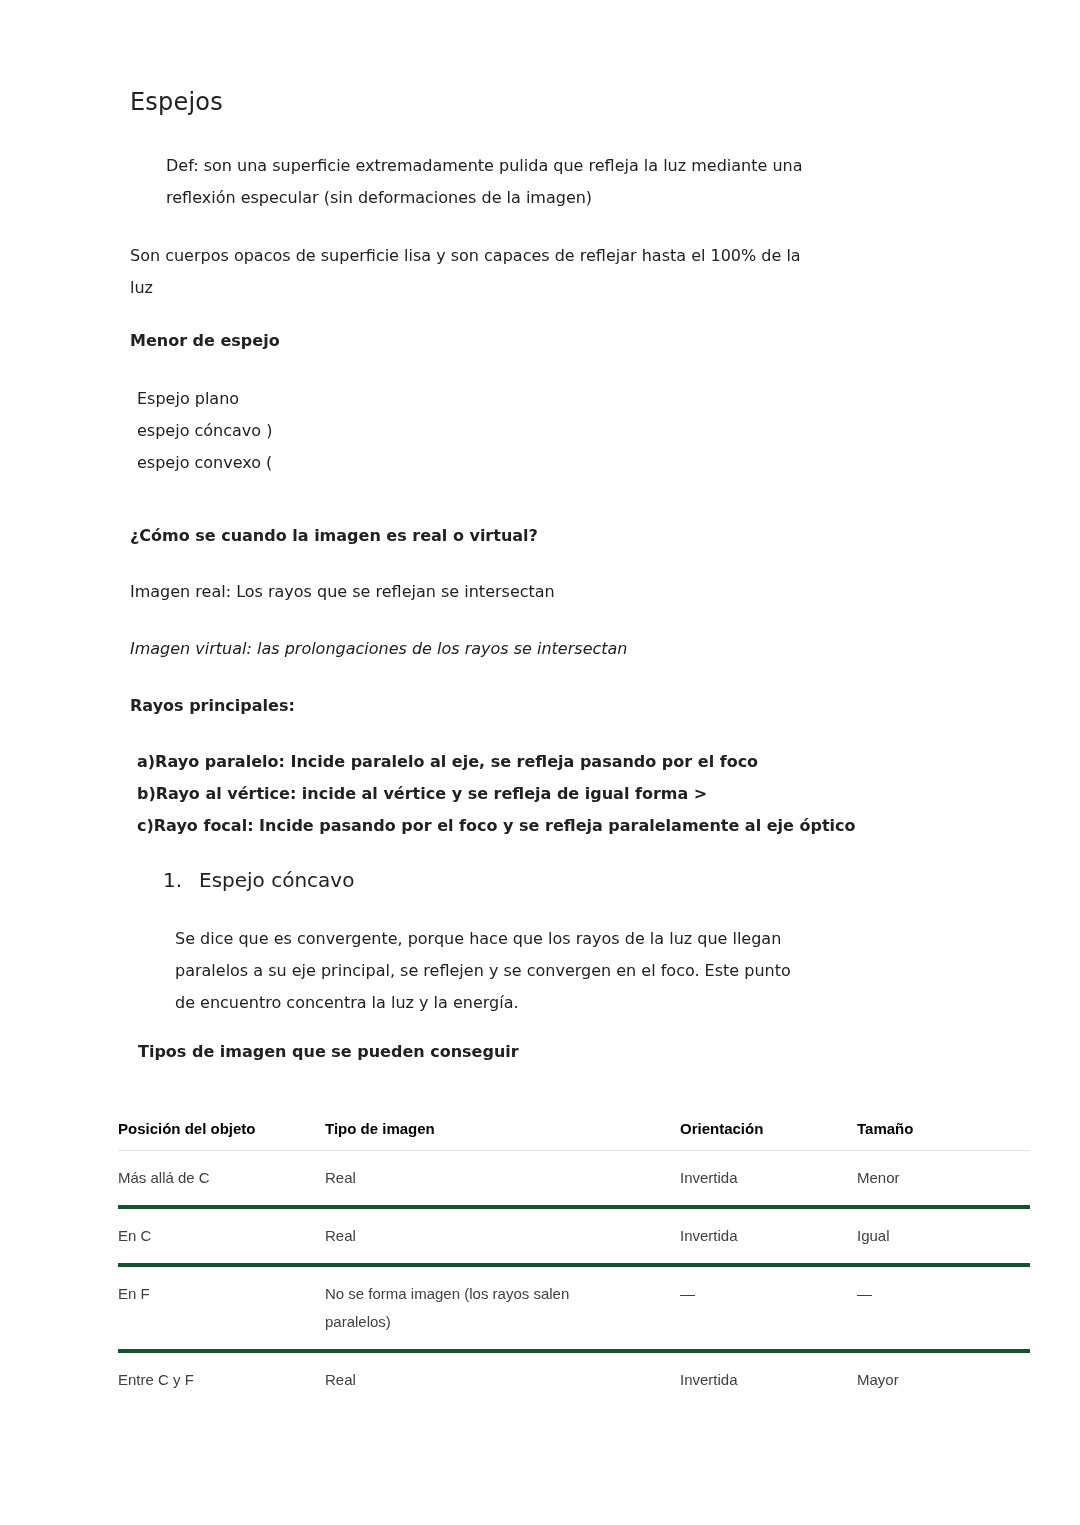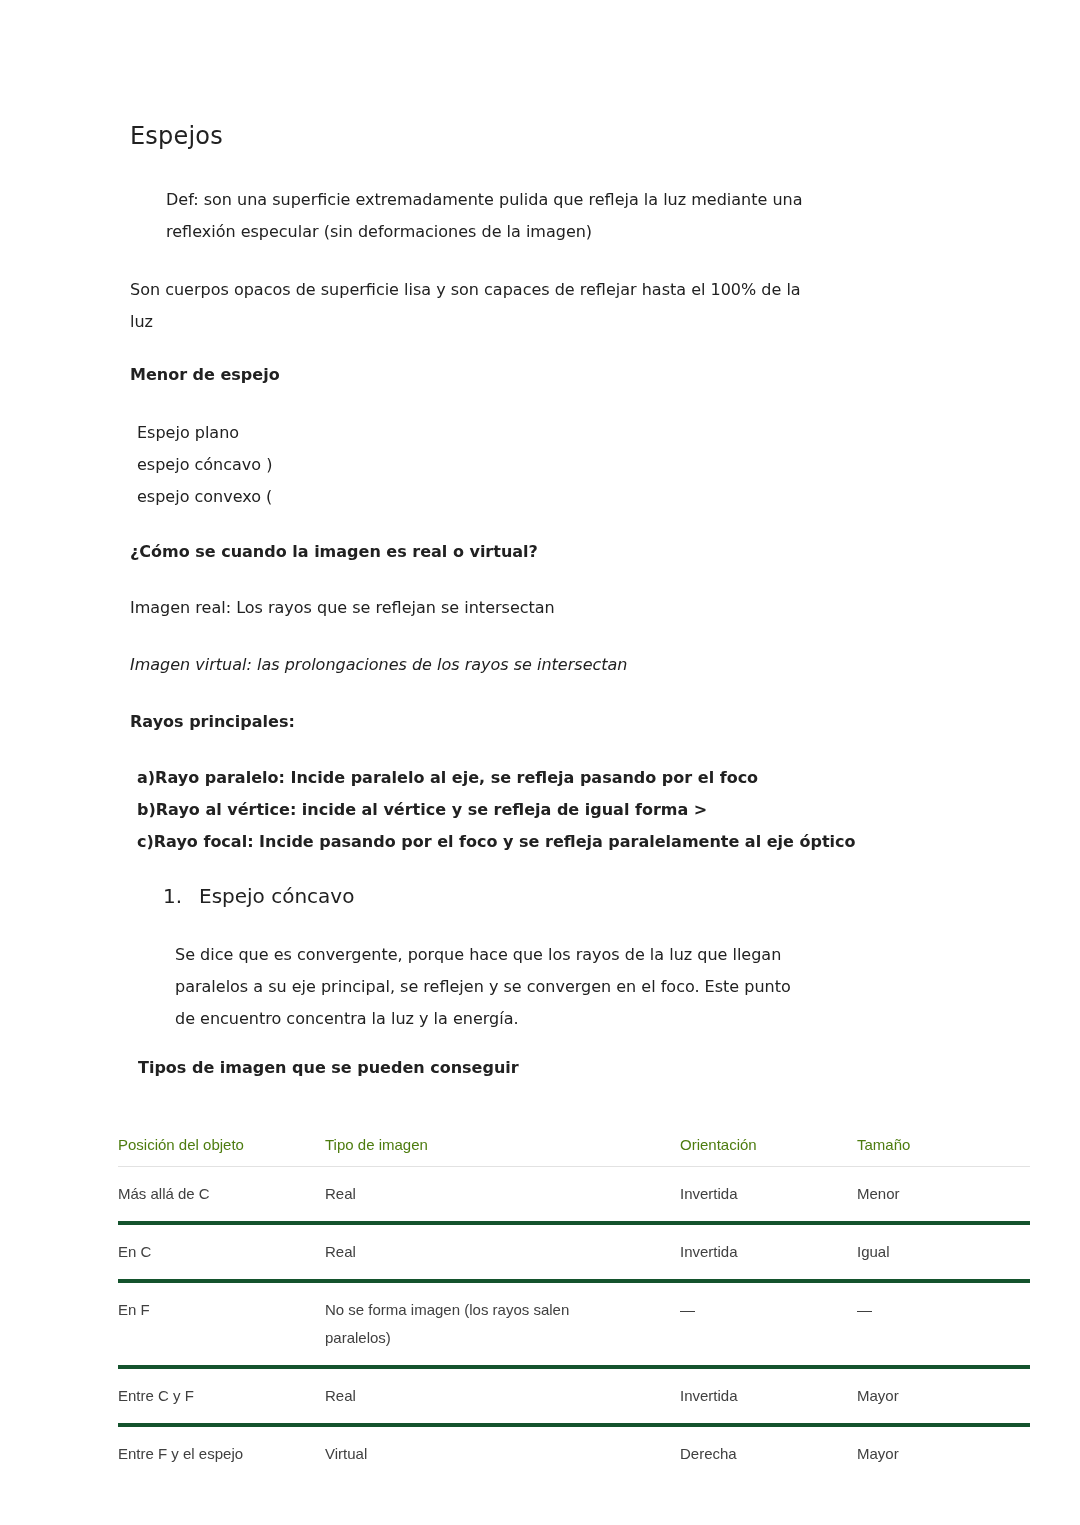--- a/index.html
+++ b/index.html
@@ -11,21 +11,21 @@
     width: 1080px;
     height: 1525px;
     font-family: "DejaVu Sans", sans-serif;
     color: #212121;
     overflow: hidden;
   }
   .page {
     box-sizing: border-box;
     width: 1068px;
     height: 1525px;
-    padding: 104px 100px 0 130px;
+    padding: 70px 100px 0 130px;
   }
   .doc-title {
     font-size: 24px;
     line-height: 32px;
     font-weight: 500;
     letter-spacing: 0.2px;
   }
   .body-text {
     margin: 0;
     font-size: 16px;
@@ -36,21 +36,21 @@
     margin: 0;
     font-size: 16px;
     line-height: 32px;
     font-weight: bold;
     white-space: pre-line;
   }
   .mt-p1 { margin-top: 32px; margin-left: 36px; }
   .mt-p2 { margin-top: 26px; }
   .mt-h1 { margin-top: 21px; }
   .mt-list { margin-top: 26px; padding-left: 7px; }
-  .mt-h2 { margin-top: 23px; }
+  .mt-h2 { margin-top: 41px; }
   .mt-real { margin-top: 24px; }
   .mt-virtual { margin-top: 25px; font-style: italic; }
   .mt-rayos { margin-top: 25px; }
   .mt-rays { margin-top: 24px; padding-left: 7px; font-weight: bold; }
   .numbered-heading {
     margin: 21px 0 0 33px;
     font-size: 20px;
     line-height: 34px;
     display: flex;
   }
@@ -71,22 +71,22 @@
     margin-left: -12px;
     width: 912px;
     border-collapse: collapse;
     table-layout: fixed;
     font-family: "Liberation Sans", sans-serif;
     font-size: 15px;
     color: #404040;
   }
   table.image-table th {
     text-align: left;
-    font-weight: normal;
-    color: #4d7c0f;
+    font-weight: bold;
+    color: #000000;
     padding: 7px 10px 11px 0;
     line-height: 20px;
     border-bottom: 1px solid #e2e2e2;
   }
   table.image-table td {
     padding: 13px 10px 13px 0;
     line-height: 28px;
     vertical-align: top;
     border-bottom: 4px solid #14532d;
     white-space: pre-line;
@@ -175,22 +175,16 @@
 paralelos)</td>
         <td>—</td>
         <td>—</td>
       </tr>
       <tr>
         <td>Entre C y F</td>
         <td>Real</td>
         <td>Invertida</td>
         <td>Mayor</td>
       </tr>
-      <tr>
-        <td>Entre F y el espejo</td>
-        <td>Virtual</td>
-        <td>Derecha</td>
-        <td>Mayor</td>
-      </tr>
     </tbody>
   </table>
 
 </div>
 
 </body></html>

